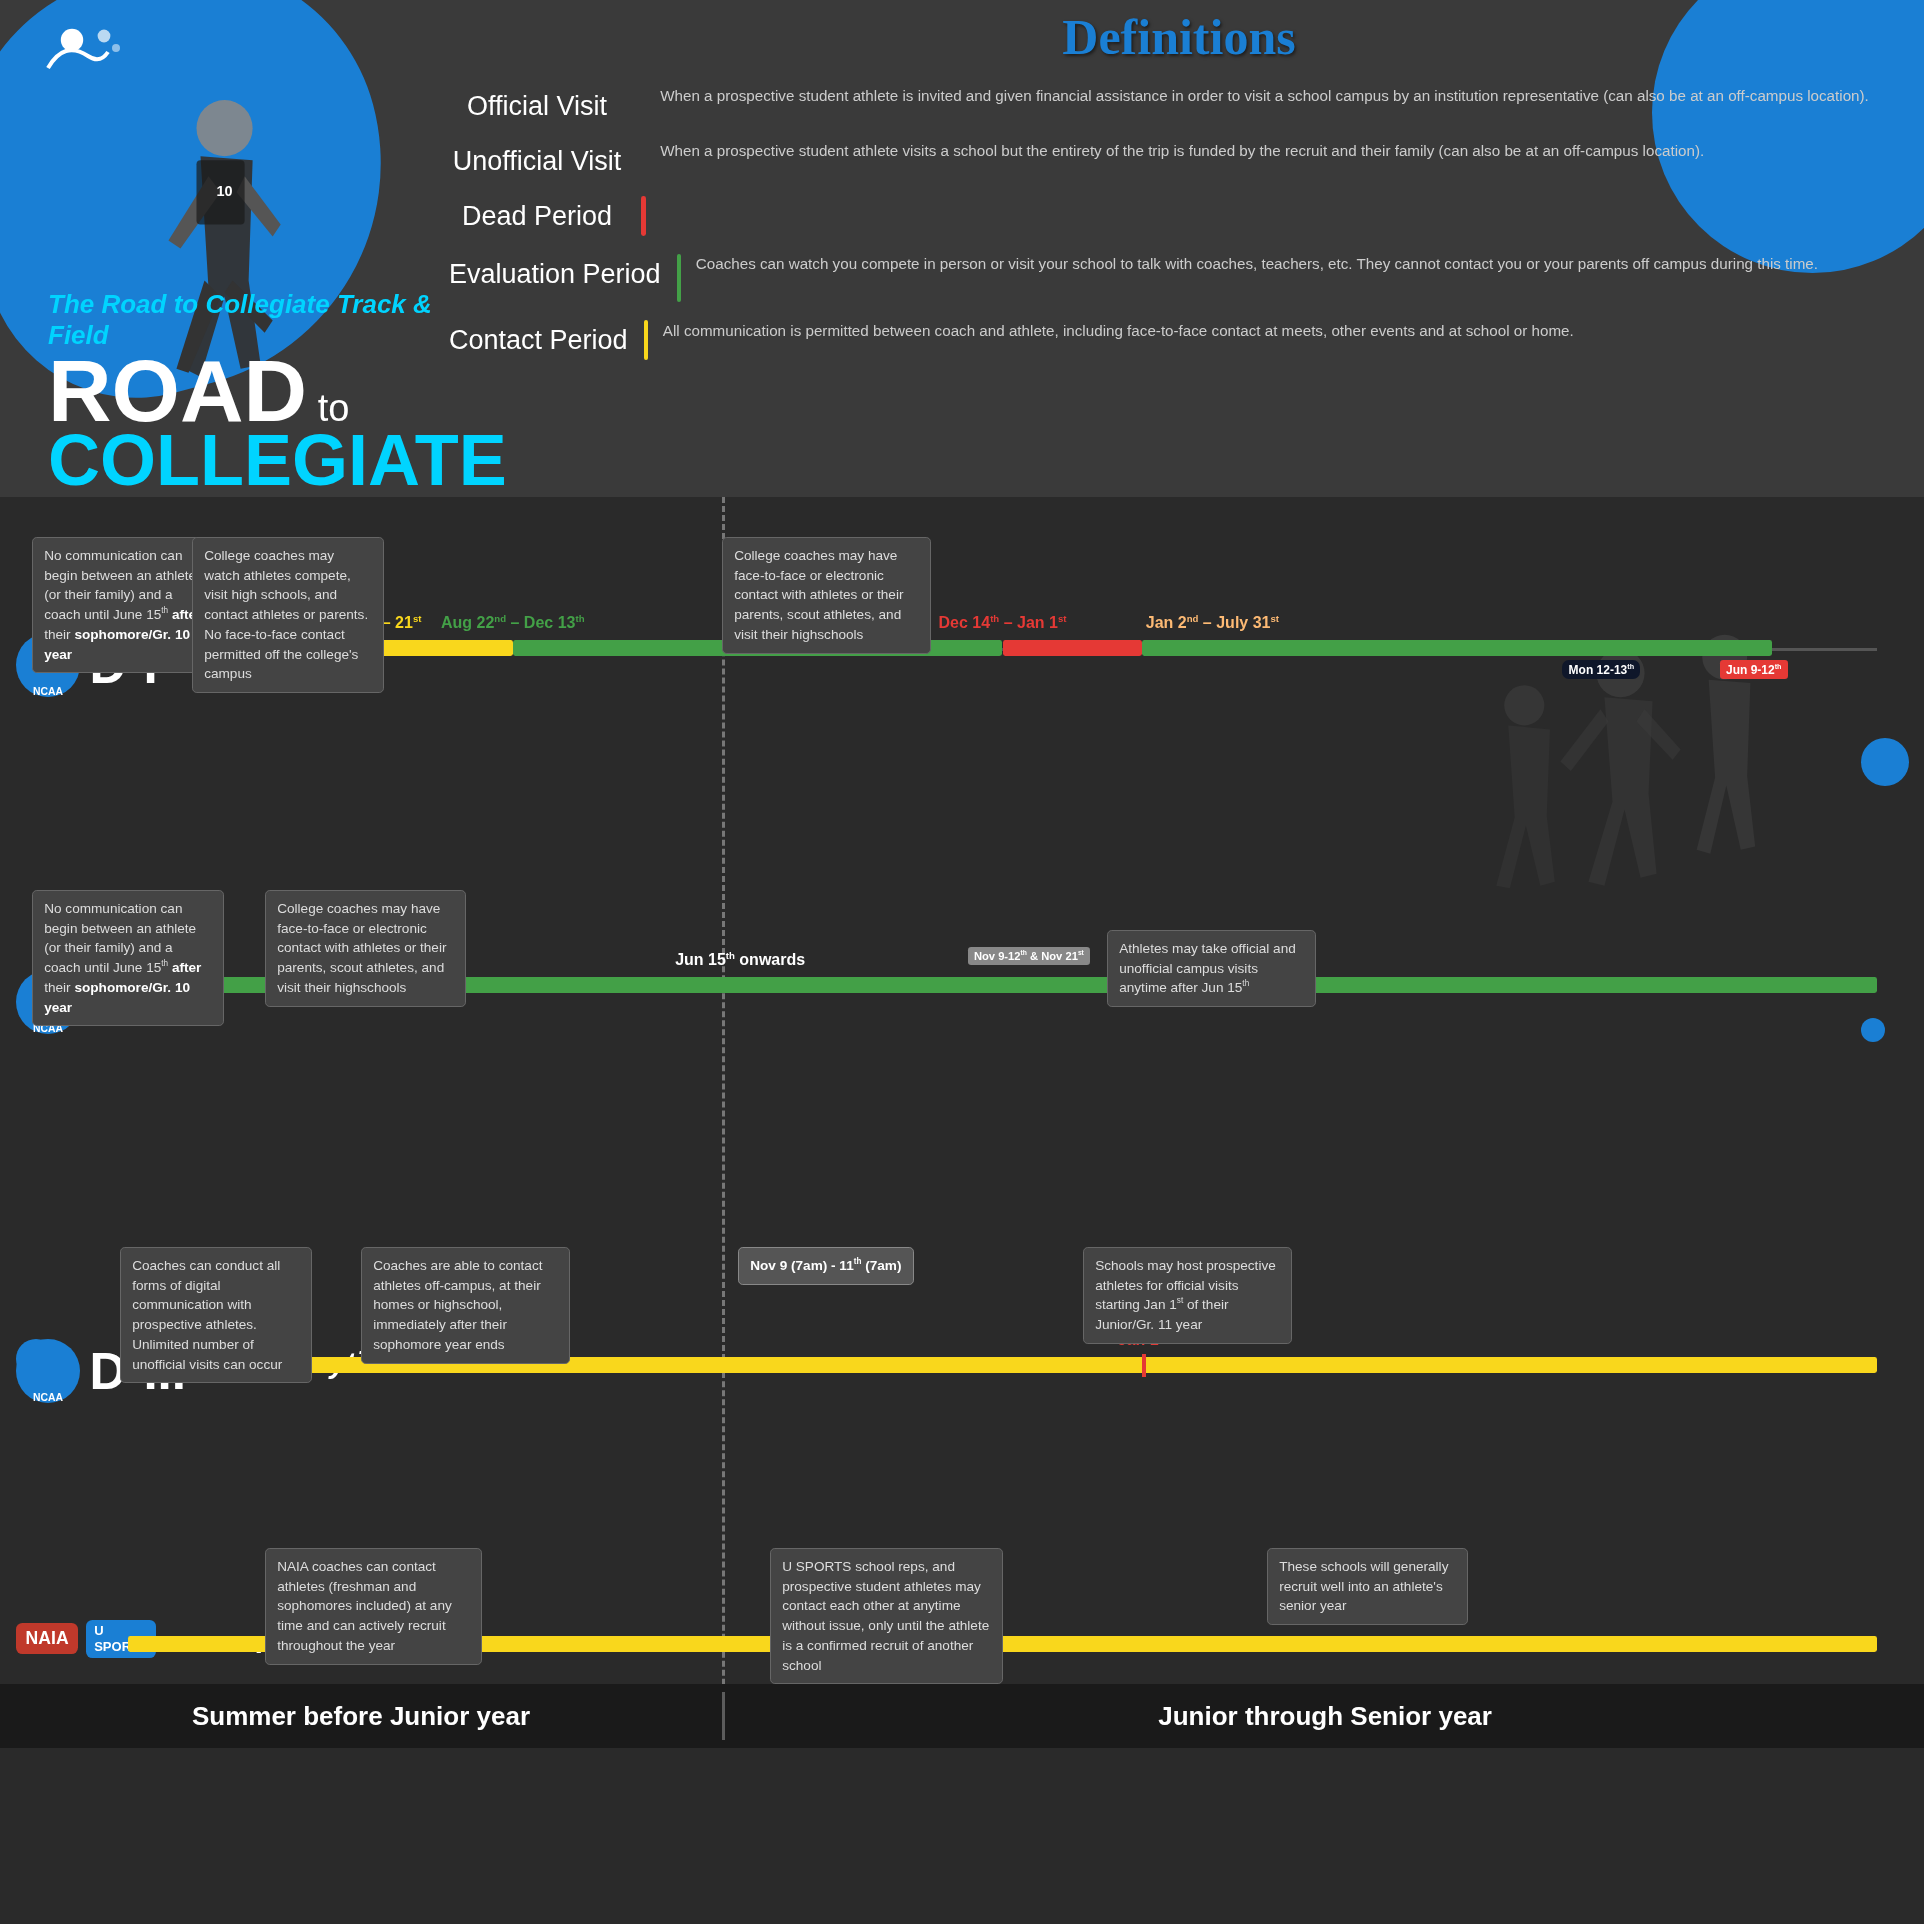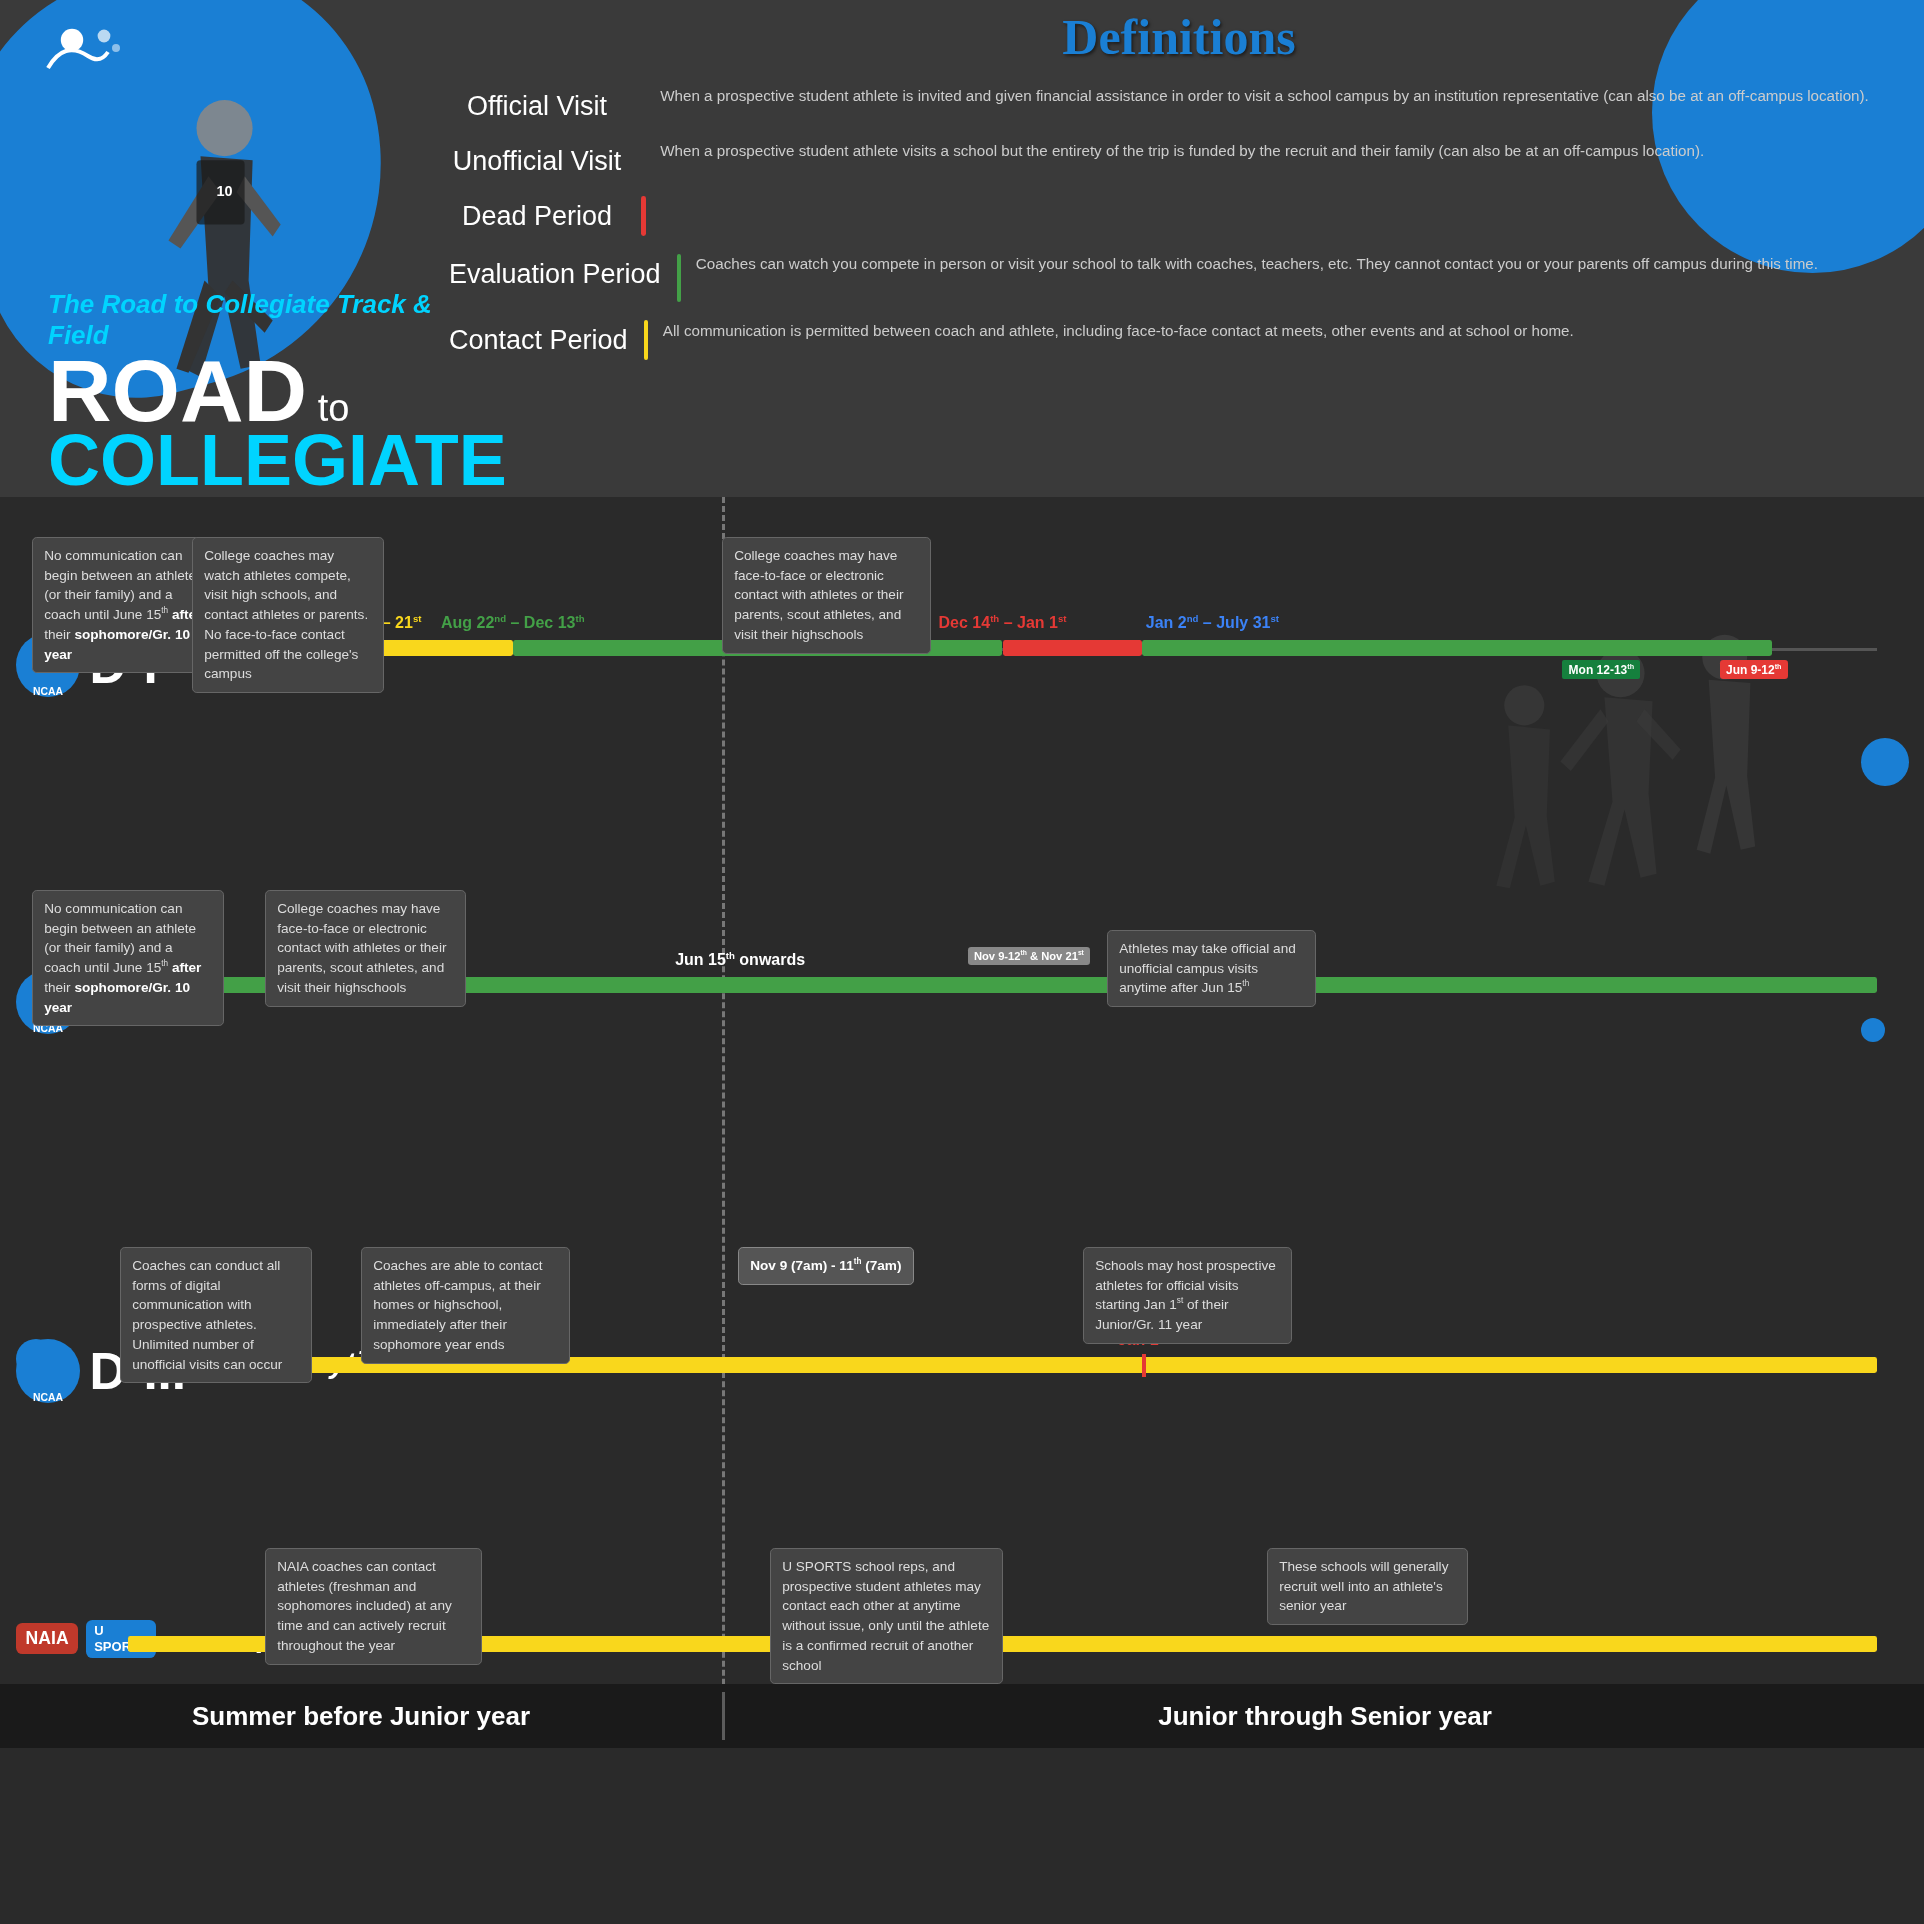--- a/index.html
+++ b/index.html
@@ -455,23 +455,23 @@
       <div style="position:absolute;left:14%;top:3.2px;width:8%;height:16px;background:#f9d71c;border-radius:2.4px;"></div>
       <div style="position:absolute;left:14%;top:-24px;" class="tick-label">Aug 1<sup>st</sup> – 21<sup>st</sup></div>
 
       <div style="position:absolute;left:22%;top:3.2px;width:28%;height:16px;background:#43a047;border-radius:2.4px;"></div>
       <div style="position:absolute;left:22%;top:-24px;color:#43a047;" class="tick-label">Aug 22<sup>nd</sup> – Dec 13<sup>th</sup></div>
 
       <div style="position:absolute;left:50%;top:3.2px;width:8%;height:16px;background:#e53935;border-radius:2.4px;"></div>
       <div style="position:absolute;left:50%;top:-24px;color:#e53935;" class="tick-label">Dec 14<sup>th</sup> – Jan 1<sup>st</sup></div>
 
       <div style="position:absolute;left:58%;top:3.2px;width:36%;height:16px;background:#43a047;border-radius:2.4px;"></div>
-      <div style="position:absolute;left:62%;top:-24px;color:#3b82f6;" class="tick-label">Jan 2<sup>nd</sup> – July 31<sup>st</sup></div>
-
-      <div style="position:absolute;left:82%;top:22.5px;background:#15803d;color:white;border-radius:2px;padding:2.4px 6.4px;font-size:12px;font-weight:900;white-space:nowrap;">Mon 12-13<sup>th</sup></div>
+      <div style="position:absolute;left:62%;top:-24px;color:#fdba74;" class="tick-label">Jan 2<sup>nd</sup> – July 31<sup>st</sup></div>
+
+      <div style="position:absolute;left:82%;top:22.5px;background:#0f172a;color:white;border-radius:7px;padding:2.4px 6.4px;font-size:12px;font-weight:900;white-space:nowrap;">Mon 12-13<sup>th</sup></div>
       <div style="position:absolute;left:91%;top:22.5px;background:#e53935;color:white;border-radius:3.2px;padding:2.4px 6.4px;font-size:12px;font-weight:900;white-space:nowrap;">Jun 9-12<sup>th</sup></div>
     </div>
 
     <div class="annotation-box" style="left:32px;top:8px;width:184px;">
       No communication can begin between an athlete (or their family) and a coach until June 15<sup>th</sup> <strong>after</strong> their <strong>sophomore/Gr. 10 year</strong>
     </div>
 
     <div class="annotation-box" style="left:192px;top:8px;width:192px;">
       College coaches may watch athletes compete, visit high schools, and contact athletes or parents. No face-to-face contact permitted off the college's campus
     </div>

